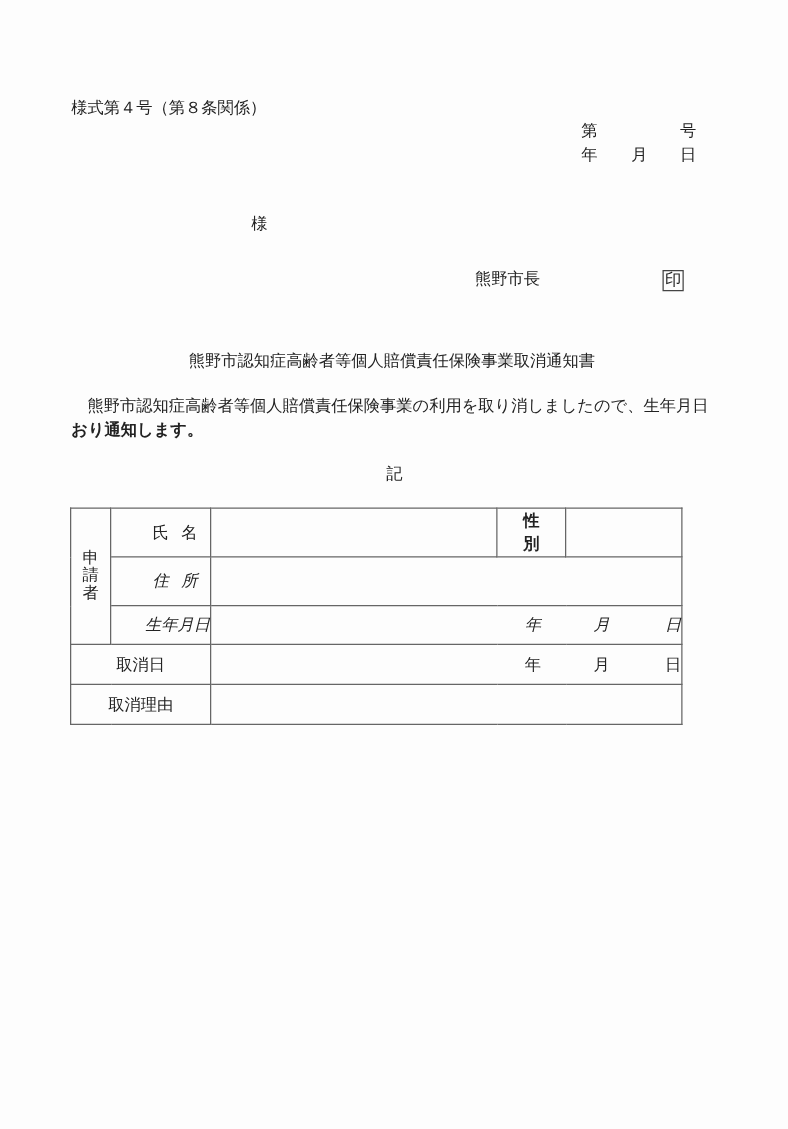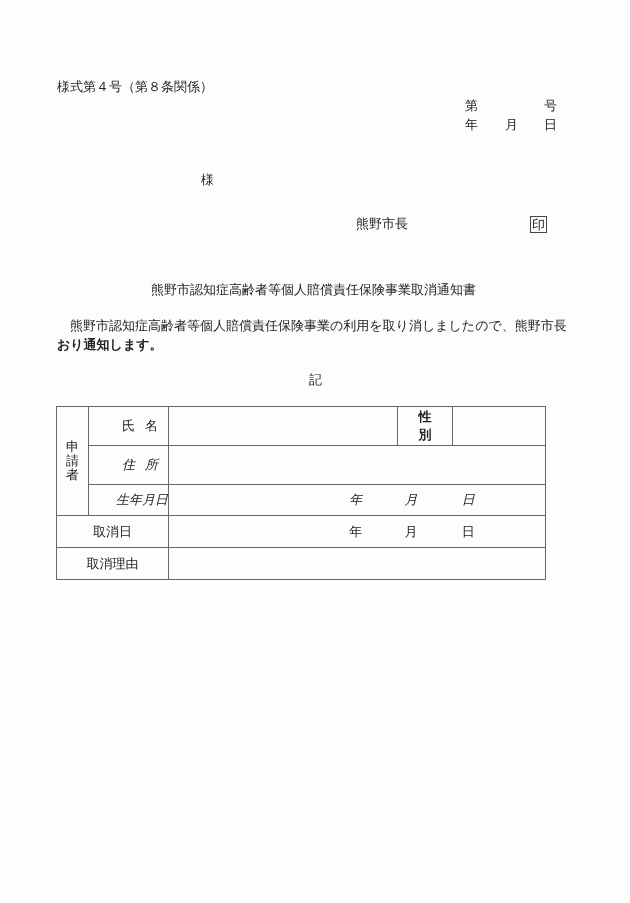--- a/index.html
+++ b/index.html
@@ -6,42 +6,42 @@
   body { width:630px; height:903px; position:relative; overflow:hidden;
     font-family:"DejaVu Serif","Liberation Serif",serif; color:#222; font-size:13px; }
   .abs { position:absolute; white-space:nowrap; line-height:16px; }
   .seal { border:1px solid #444; padding:0 1px; line-height:15px; }
   table { position:absolute; left:56px; top:406px; border-collapse:collapse; width:490px; }
   td { border:1px solid #666; padding:0; font-size:13px; text-align:center; }
   .vert { width:31px; line-height:14px; }
   .vert span { display:block; }
   .lbl { width:69px; letter-spacing:0;text-align:right; }
   .sp { letter-spacing:10px; padding-left:10px; }
-  .date { text-align:center; padding-left:110px;border-radius:11px; }
+  .date { text-align:right; padding-left:110px;border-radius:11px; }
   .date span { display:inline-block; }
 </style>
 </head>
 <body>
 
 <div class="abs" style="left:57px;top:79px;">様式第４号（第８条関係）</div>
 
 <div class="abs" style="left:465px;top:98px;">第</div>
 <div class="abs" style="left:544px;top:98px;">号</div>
 <div class="abs" style="left:465px;top:117px;">年</div>
 <div class="abs" style="left:505px;top:117px;">月</div>
 <div class="abs" style="left:544px;top:117px;">日</div>
 
 <div class="abs" style="left:201px;top:172px;">様</div>
 
-<div class="abs" style="left:356px;top:216px;">熊野市長</div>
+<div class="abs" style="left:380px;top:216px;">熊野市長</div>
 <div class="abs seal" style="left:530px;top:216px;">印</div>
 
 <div class="abs" style="left:151px;top:282px;">熊野市認知症高齢者等個人賠償責任保険事業取消通知書</div>
 
-<div class="abs" style="left:70px;top:318px;">熊野市認知症高齢者等個人賠償責任保険事業の利用を取り消しましたので、熊野市長</div>
+<div class="abs" style="left:70px;top:318px;">熊野市認知症高齢者等個人賠償責任保険事業の利用を取り消しましたので、生年月日</div>
 <div class="abs" style="left:57px;top:337px;font-weight:bold;">おり通知します。</div>
 
 <div class="abs" style="left:309px;top:372px;">記</div>
 
 <table>
   <tbody>
       <tr style="height:39px;">
     <td class="vert" rowspan="3">
       <span>申</span>
       <span>請</span>

